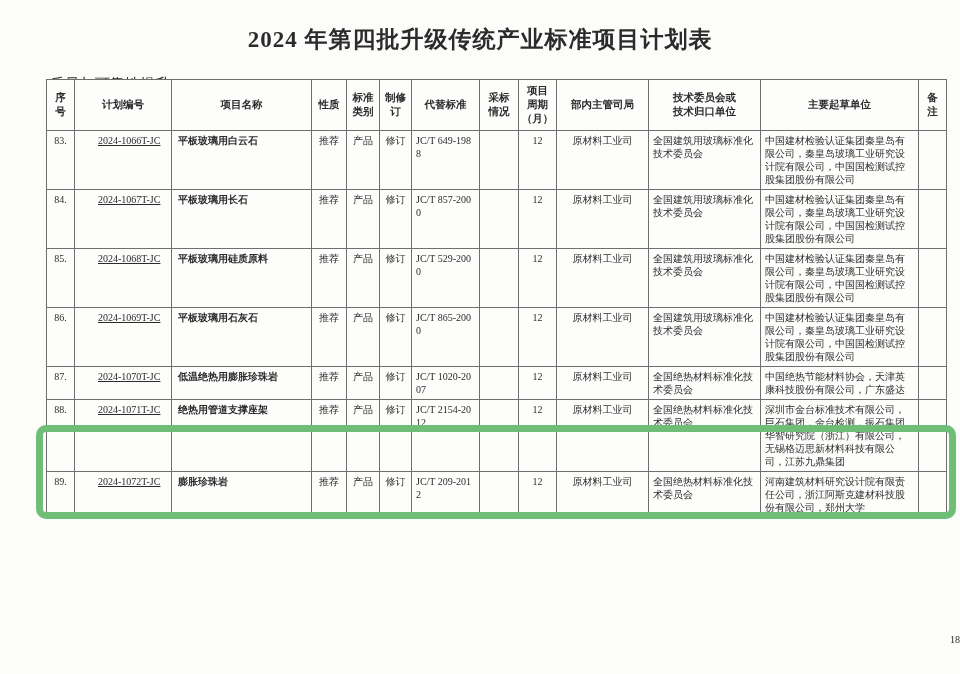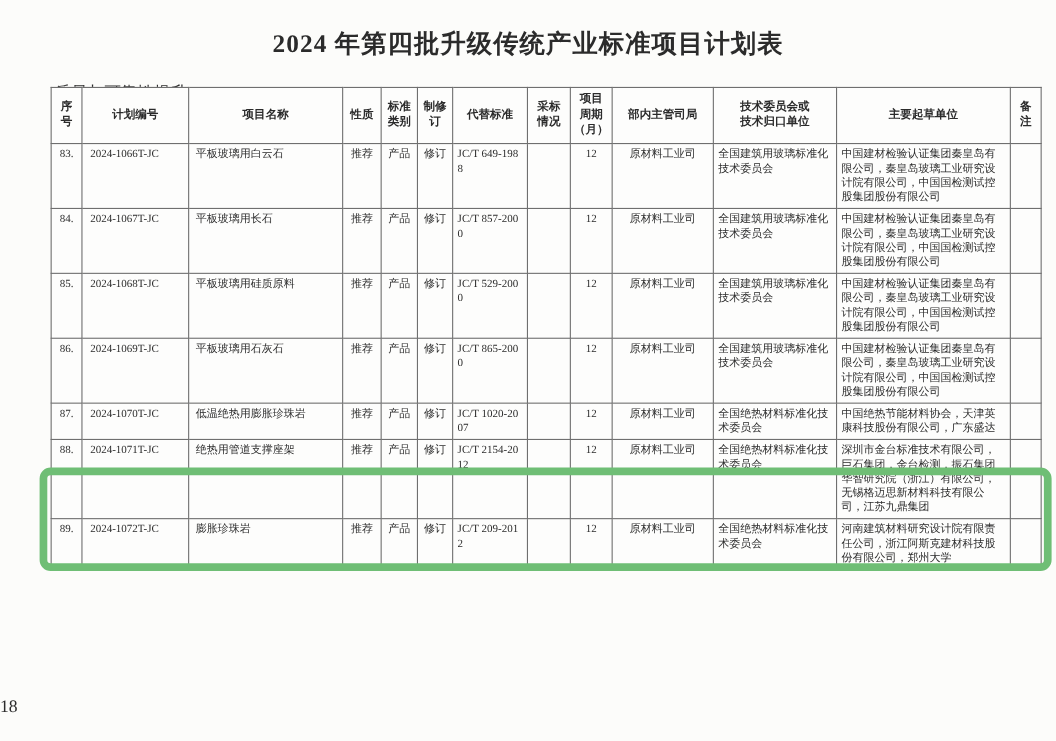--- a/index.html
+++ b/index.html
@@ -30,34 +30,34 @@
     word-break:break-all;
   }
   .plan th {
     font-weight:bold; text-align:center; vertical-align:middle;
     white-space:pre-line; font-size:10.5px; line-height:14px; padding:4px 2px;
   }
   .plan td { vertical-align:top; background:transparent; }
   td.c-no, td.c-nature, td.c-category, td.c-revision,
   td.c-adoption, td.c-period, td.c-department, td.c-remark { text-align:center; }
   td.c-plan_no, td.c-name, td.c-replaced, td.c-committee, td.c-drafters { text-align:left; }
-  td.c-plan_no { padding-left:7px; }
-  td.c-name { padding-left:6px; }
+  td.c-plan_no { padding-left:23px;text-decoration:underline; }
+  td.c-name { padding-left:6px;font-weight:bold; }
   .cont-row td { height:30px; }
   .highlight-box {
     position:absolute;
     border:7px solid #6fbe75;
     border-radius:10px;
     pointer-events:none;
     z-index:5;
     box-shadow:0 0 0 0 rgba(0,0,0,0);
   }
   .page-number {
     position:absolute; top:634px; left:0; width:100%;
-    text-align:left; font-size:16px;
+    text-align:right; font-size:10px;
   }
 </style>
 </head>
 <body>
 
 <div class="page">
 
   <div class="title">2024 年第四批升级传统产业标准项目计划表</div>
 
   <div class="section-label">质量与可靠性提升</div>

